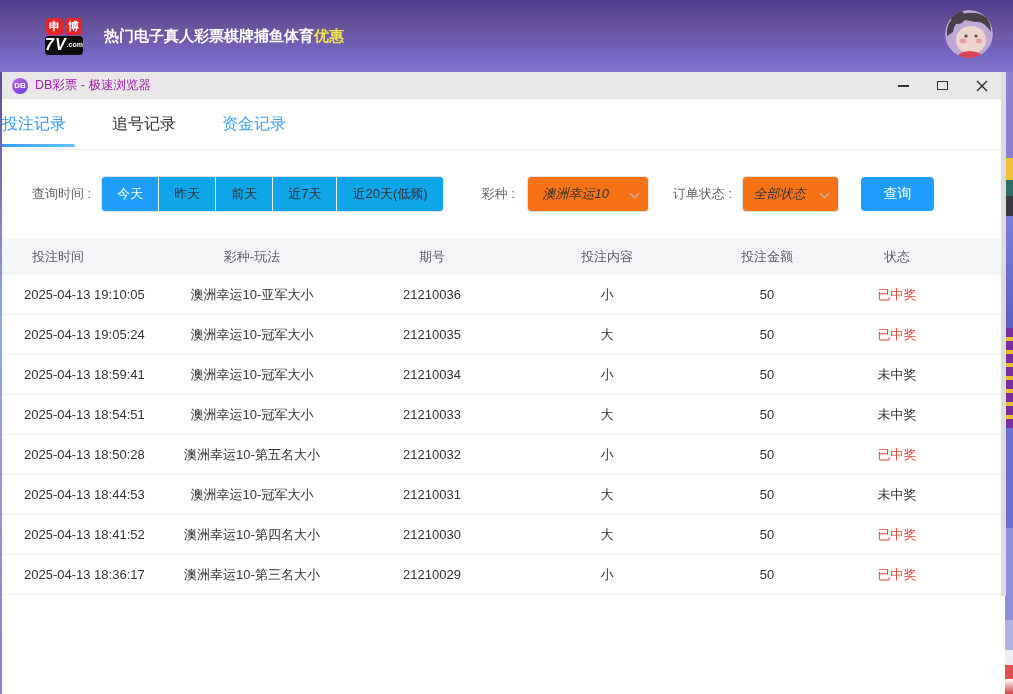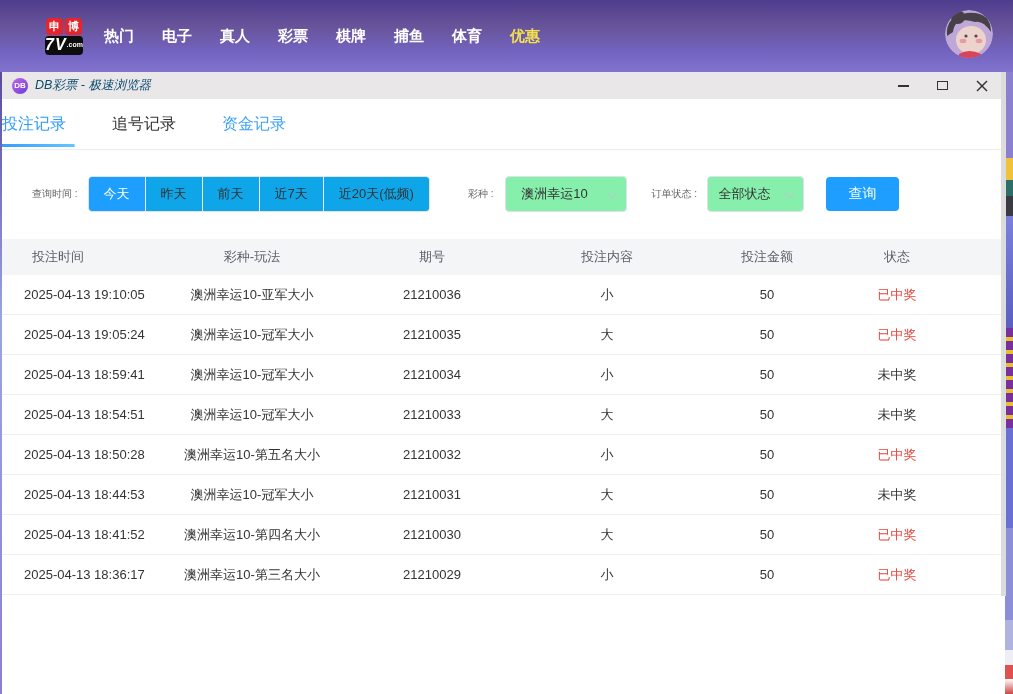--- a/index.html
+++ b/index.html
@@ -13,21 +13,21 @@
     display:flex; align-items:center; z-index:1;
   }
   .logo { margin-left:44px; width:40px; display:flex; flex-direction:column; align-items:center; }
   .logo-top { display:flex; gap:2px; }
   .logo-sq { width:17px; height:17px; background:#e4252b; border-radius:4px; color:#fff;
              font-size:11px; font-weight:700; display:flex; align-items:center; justify-content:center; }
   .logo-main { margin-top:1px; width:38px; background:#0d0d0d; border-radius:4px; padding:1px 0 2px;
                display:flex; align-items:center; }
   .logo-7v { color:#fff; font-size:16px; font-weight:900; font-style:italic; line-height:16px; letter-spacing:1px; }
   .logo-com { color:#fff; font-size:7px; font-weight:700; line-height:7px; }
-  .main-nav { display:flex; gap:28px; margin-left:20px;text-align:center; }
+  .main-nav { display:flex; margin-left:20px;text-align:center; }
   .nav-item { color:#ffffff; font-size:15px; font-weight:700; cursor:pointer; }
   .nav-item.highlight { color:#f3e14e; }
   .avatar { position:absolute; right:20px; top:10px; width:48px; height:48px; border-radius:50%;
             overflow:hidden; cursor:pointer; }
 
   
   .page-strip { position:absolute; right:0; top:72px; width:8px; height:622px; z-index:0; }
   .page-strip div { width:100%; }
   .ps1{height:86px;background:#8b7fd0;} .ps2{height:22px;background:#f0c23c;}
   .ps3{height:16px;background:#2e6e68;} .ps4{height:20px;background:#3a3a42;}
@@ -39,51 +39,51 @@
   .left-strip { position:absolute; left:0; top:72px; width:2px; height:622px;
                 background:linear-gradient(180deg,#5a4aa0,#9aa5e0 40%,#8b7fd0); z-index:0; }
 
   
   .browser { position:absolute; left:2px; top:72px; width:1004px; height:524px;
              background:#fff; z-index:2; overflow:hidden; border-right:5px solid #dcdcdc; }
   .titlebar { height:27px; background:#e9e7e8; display:flex; align-items:center; padding-left:10px; }
   .favicon { width:16px; height:16px; border-radius:50%;
              background:linear-gradient(135deg,#c26ae8,#6a3bd4); color:#fff; font-size:8px; font-weight:700;
              display:flex; align-items:center; justify-content:center; }
-  .win-title { margin-left:7px; font-size:12.5px; color:#0c4a6e;font-style:italic; }
+  .win-title { margin-left:7px; font-size:12.5px; color:#a21caf; }
   .win-controls { margin-left:auto; display:flex; height:100%; }
   .win-btn { width:39px; height:100%; display:flex; align-items:center; justify-content:center; cursor:pointer; }
   .min-glyph { width:11px; height:2px; background:#333; }
   .max-glyph { width:11px; height:9px; border:1.5px solid #333; }
 
   .urlbar { height:28px; background:#fff; border-bottom:1px solid #cfcfcf;
             display:flex; align-items:center; padding:0 10px 0 22px; }
   .url-text { margin-left:9px; font-size:14px; color:#4a4a4a; white-space:nowrap; overflow:hidden; letter-spacing:0.1px; }
 
   
   .tabs { height:51px; border-bottom:1px solid #ececec; display:flex; align-items:center;
           gap:46px; }
   .tab { font-size:16px; color:#333; cursor:pointer; position:relative; height:100%;
          display:flex; align-items:center; }
   .tab.active { color:#2f9bff; }
   .tab.active::after { content:""; position:absolute; left:-9px; right:-9px; bottom:2px; height:3px;
                        border-radius:3px; background:linear-gradient(90deg,#2f9bff,#66c4ff); }
   .tab.blue { color:#3fa2f7; }
 
   .filters { margin-top:26px; display:flex; align-items:center; padding-left:30px; }
-  .f-label { font-size:10px; color:#666; }
+  .f-label { font-size:13px; color:#666; }
   .seg-group { display:flex; height:36px; border:1px solid #e3e3e3; border-radius:4px;
                overflow:hidden; margin-left:10px; background:#fff; }
   .seg { padding:0 15px; font-size:13px; color:#333; line-height:34px; cursor:pointer;
          border-left:1px solid #efefef; background:#0ea5e9; }
   .seg:first-child { border-left:none; }
   .seg.active { background:#1e9fff; color:#fff; border-left-color:#1e9fff; }
-  .select { height:36px; border:1px solid #dfe3e8; border-radius:4px; background:#86efac;
+  .select { height:36px; border:1px solid #dfe3e8; border-radius:4px; background:#f97316;
             display:flex; align-items:center; justify-content:center; position:relative;
-            font-size:13px; color:#333; cursor:pointer; }
+            font-size:13px; color:#333; cursor:pointer;font-style:italic; }
   .sel-lottery { width:122px; margin-left:12px; padding-right:24px; }
   .sel-status  { width:97px;  margin-left:10px; padding-right:22px; }
   .chev { position:absolute; right:10px; top:13px; width:7px; height:7px;
           border-right:1.5px solid #c0c4cc; border-bottom:1.5px solid #c0c4cc;
           transform:rotate(45deg); }
   .ml38 { margin-left:38px; } .ml24 { margin-left:24px; }
   .query-btn { margin-left:22px; width:73px; height:34px; background:#1e9fff; color:#fff;
                border:none; border-radius:4px; font-size:14px; cursor:pointer;
                font-family:"Liberation Sans", sans-serif; }
 

